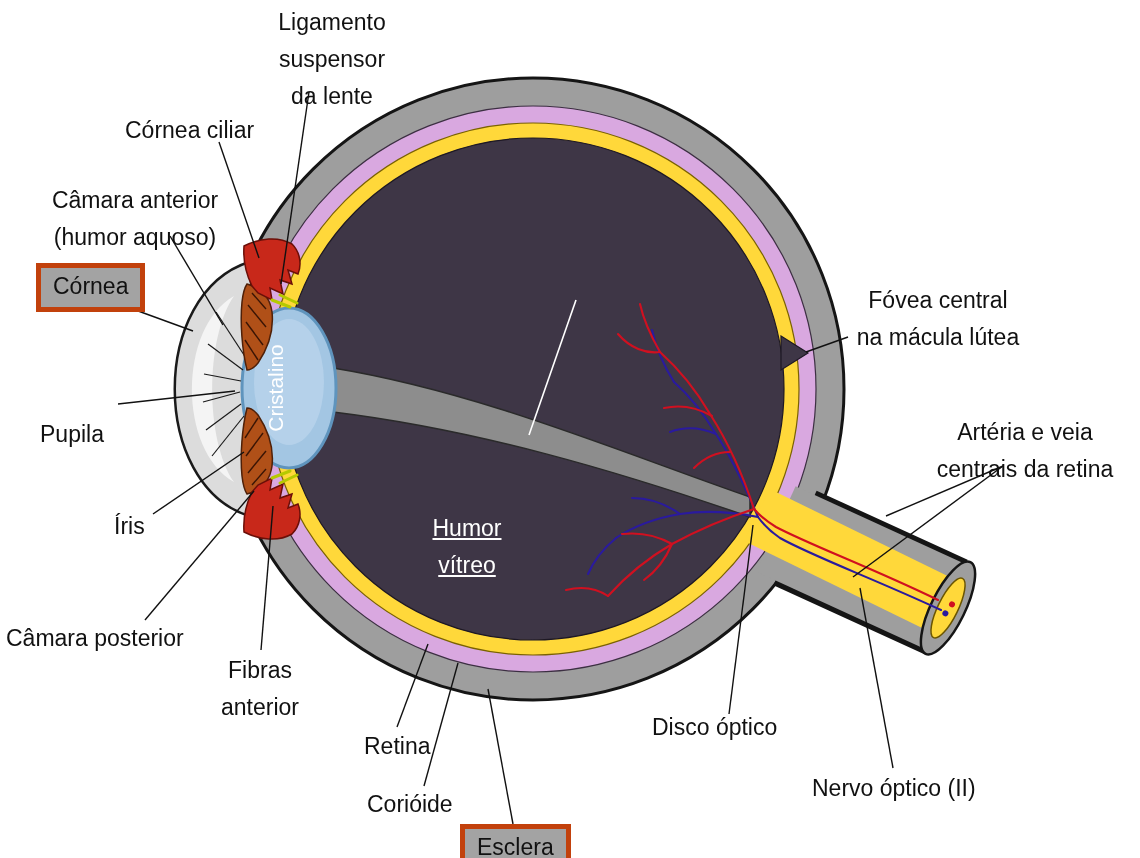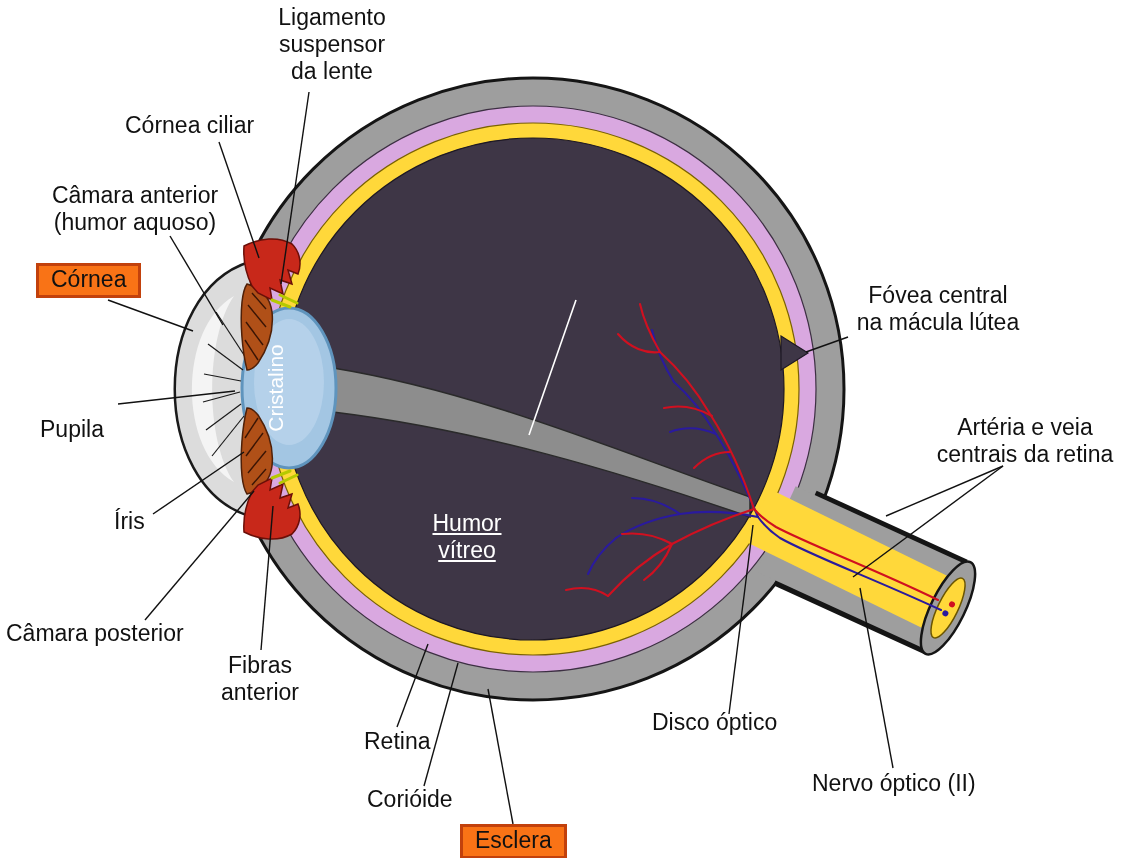--- a/index.html
+++ b/index.html
@@ -2,28 +2,28 @@
 <html><head>
 <meta charset="utf-8">
 <style>
   html,body{margin:0;padding:0;background:#fff;}
   .stage{
     position:relative;width:1140px;height:858px;background:#fff;overflow:hidden;
     font-family:"Liberation Sans", sans-serif;color:#111;
   }
   .stage svg{position:absolute;left:0;top:0;}
   .lbl{
-    position:absolute;font-size:23px;line-height:27px;white-space:pre-line;
+    position:absolute;font-size:23px;line-height:37px;white-space:pre-line;
     color:#111;
   }
   .lbl.nowrap{white-space:nowrap;}
   .lbl.center{text-align:center;}
   .lbl.white{color:#fff;}
   .lbl.boxed{
-    border:3px solid #c2410c;background:#f97316;padding:0 12px 2px 12px;
+    border:5px solid #c2410c;background:#a3a3a3;padding:0 12px 2px 12px;
     white-space:nowrap;
   }
 </style>
 </head>
 <body>
 
 <div class="stage">
 
   <svg width="1140" height="858" viewBox="0 0 1140 858">
 

